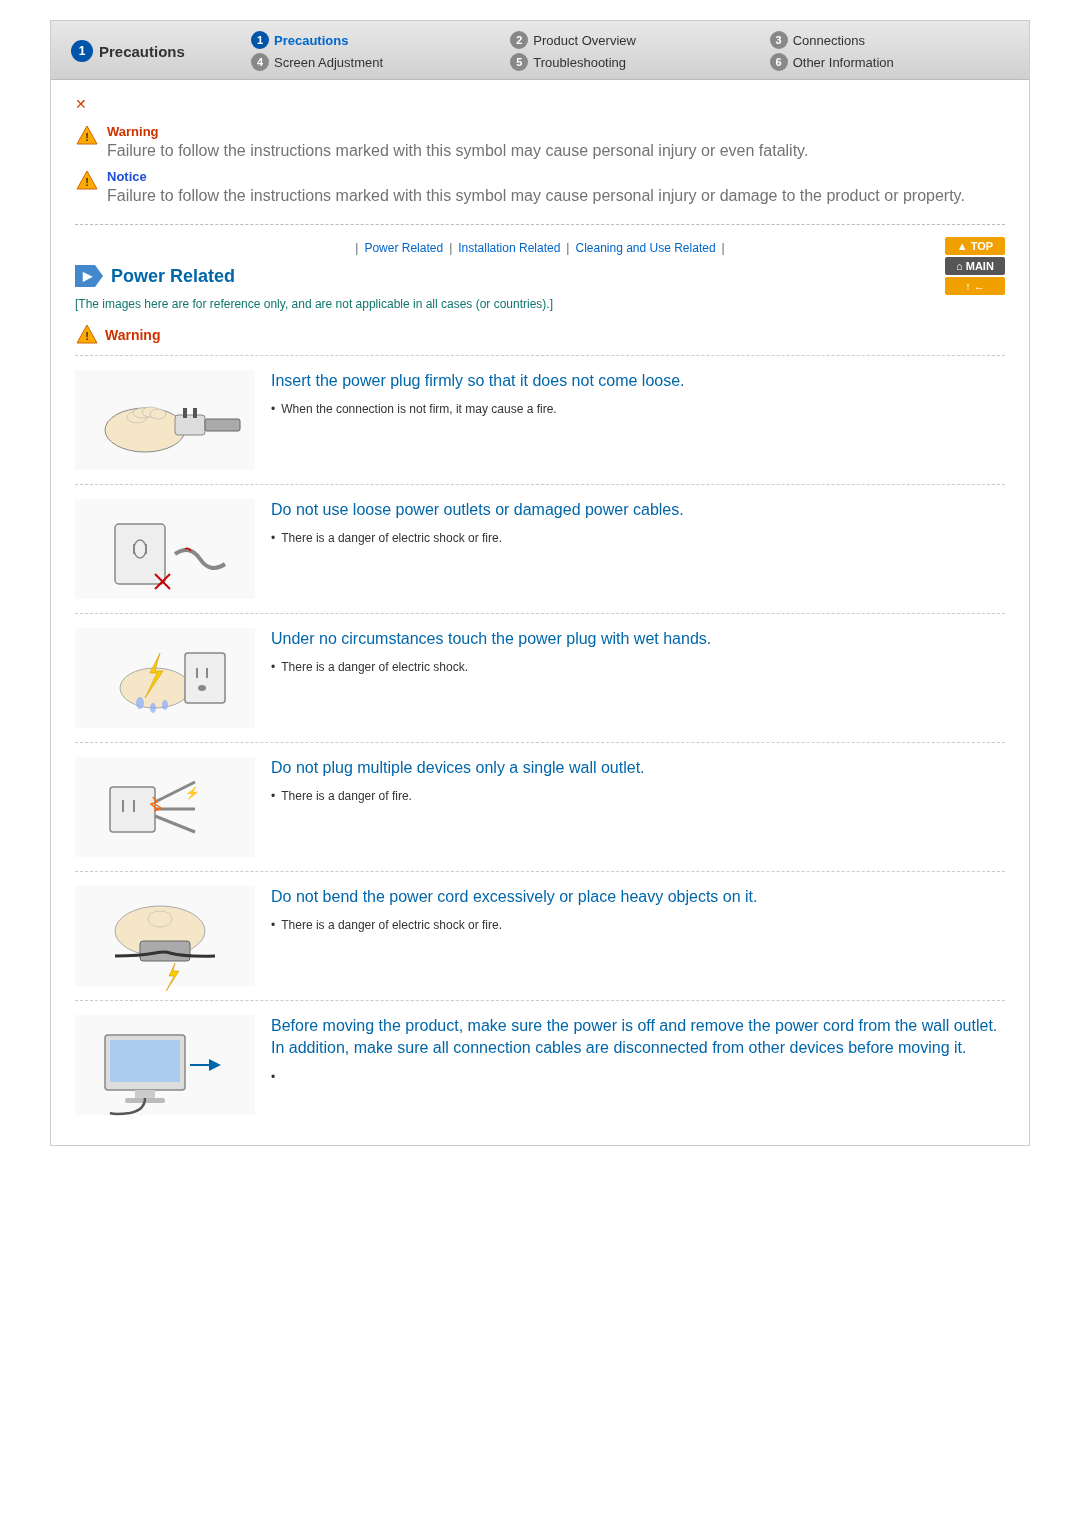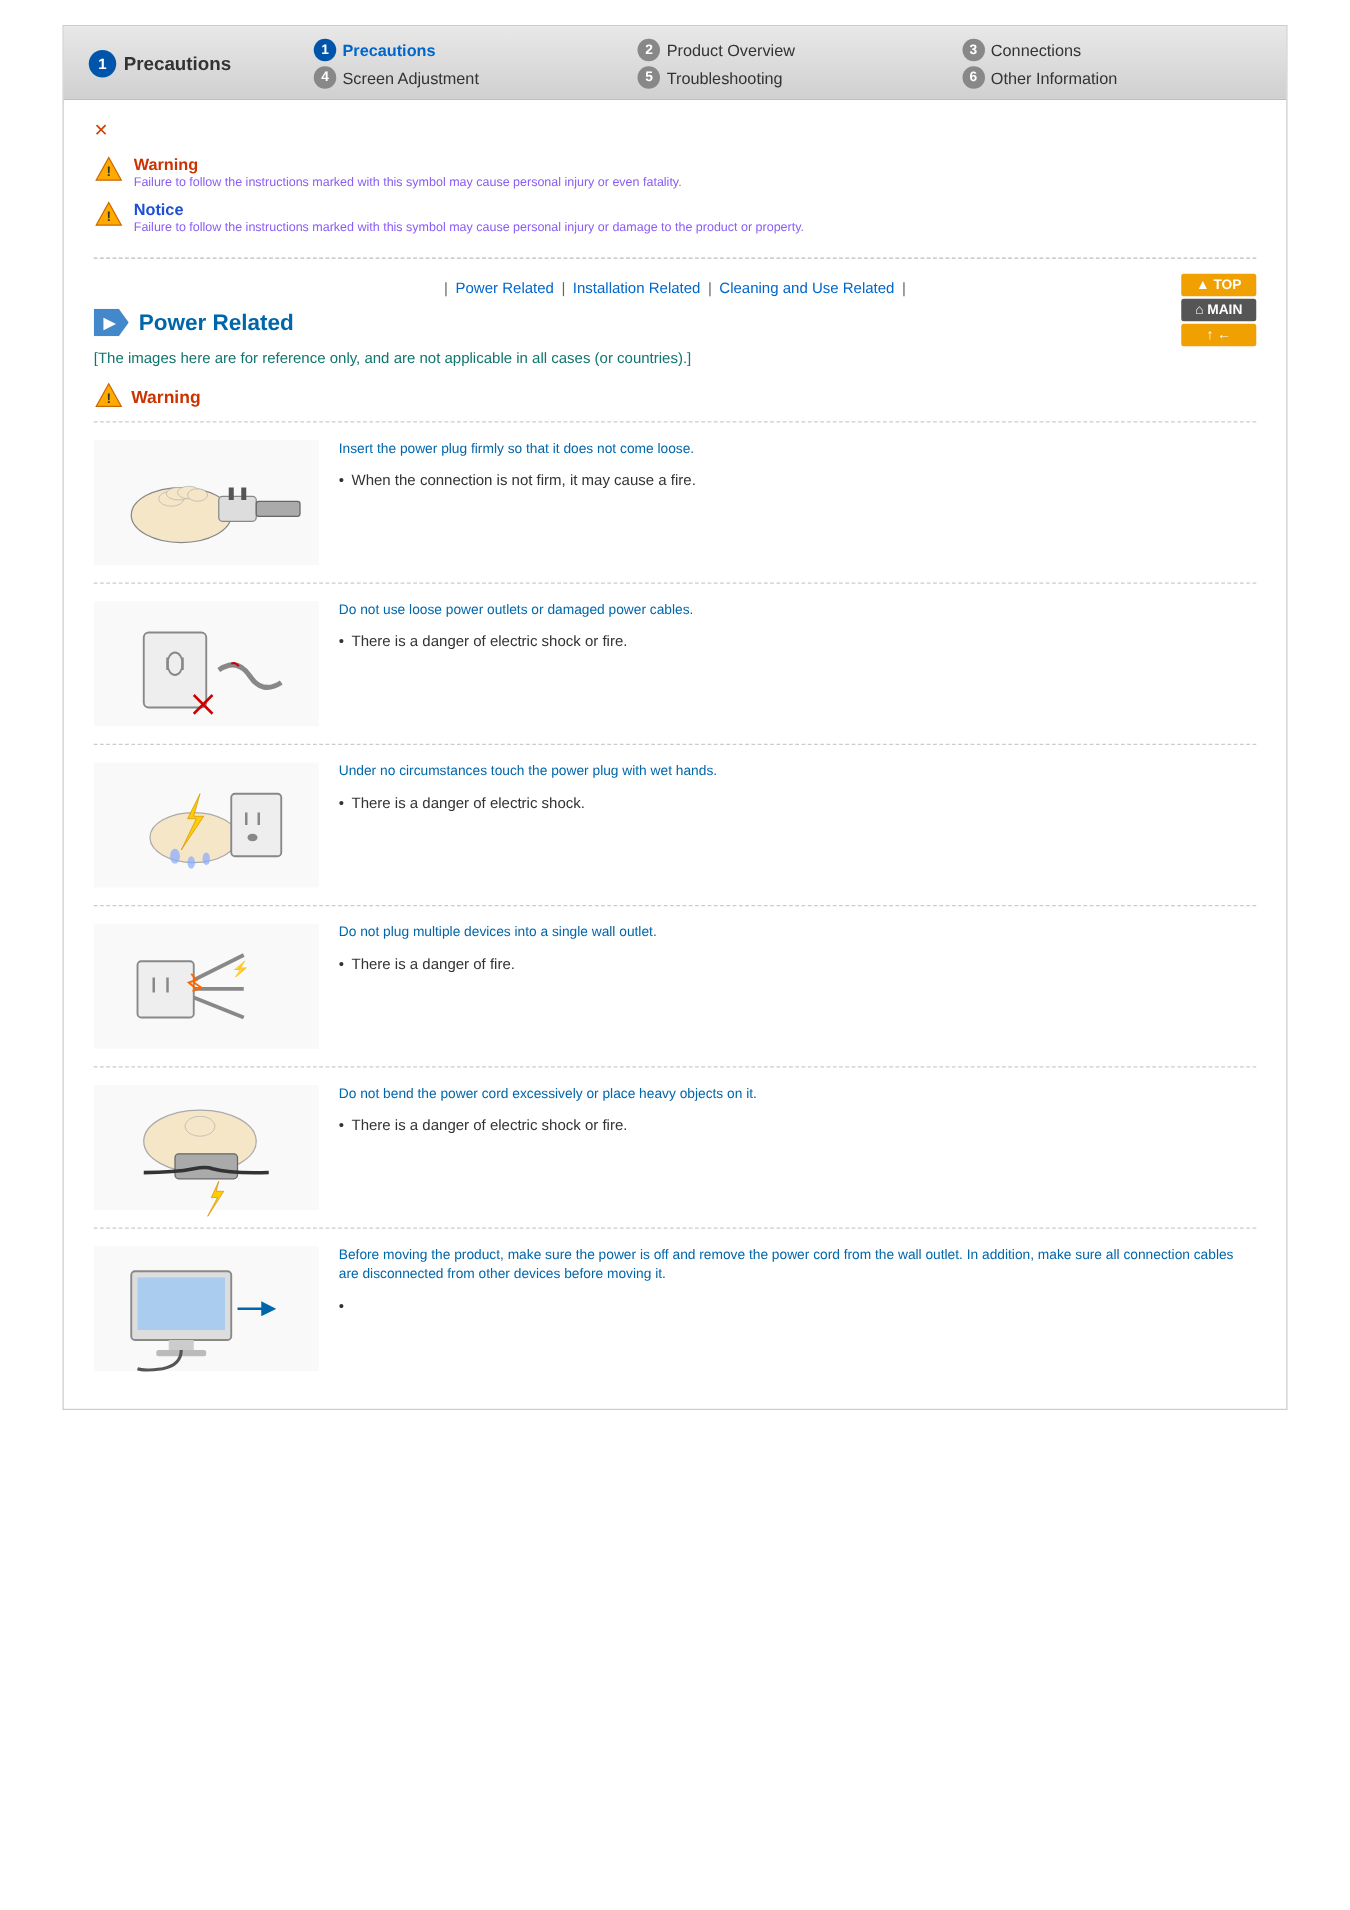--- a/index.html
+++ b/index.html
@@ -112,22 +112,22 @@
       min-width: 70px;
     }
     .warning-badge { color: #cc3300; }
     .notice-badge { color: #1d4ed8; }
     .triangle-icon {
       width: 24px;
       height: 24px;
       flex-shrink: 0;
     }
     .symbol-text {
-      font-size: 10px;
-      color: #8b5cf6;
+      font-size: 16px;
+      color: #737373;
       line-height: 1.5;
     }
 
     
     .separator {
       border: none;
       border-top: 1px dashed #bbb;
       margin: 16px 0;
     }
 
@@ -220,21 +220,21 @@
       display: flex;
       align-items: center;
       justify-content: center;
       background: #f9f9f9;
     }
     .instr-content {
       flex: 1;
     }
     .instr-title {
       color: #0066aa;
-      font-size: 11px;
+      font-size: 16px;
       margin-bottom: 8px;
       line-height: 1.4;
     }
     .instr-bullet {
       font-size: 12px;
       color: #333;
       display: flex;
       gap: 6px;
       align-items: flex-start;
       line-height: 1.5;
@@ -450,21 +450,21 @@
           <line x1="70" y1="47" x2="110" y2="47" stroke="#888" stroke-width="3"></line>
           <line x1="70" y1="54" x2="110" y2="70" stroke="#888" stroke-width="3"></line>
 
           <path d="M68 35 L72 40 L66 42 L72 47" fill="none" stroke="#ff6600" stroke-width="1.5"></path>
           <path d="M70 42 L76 46 L69 49" fill="none" stroke="#ff6600" stroke-width="1.5"></path>
 
           <text x="100" y="35" font-size="12" fill="#ff6600" font-weight="bold">⚡</text>
         </svg>
       </div>
       <div class="instr-content">
-        <div class="instr-title">Do not plug multiple devices into a single wall outlet.</div>
+        <div class="instr-title">Do not plug multiple devices only a single wall outlet.</div>
         <div class="instr-bullet">
           <span class="bullet-dot">•</span>
           <span>There is a danger of fire.</span>
         </div>
       </div>
     </div>
 
     <div class="instr-row">
       <div class="instr-image">
         <svg width="160" height="110" viewBox="0 0 160 110">

